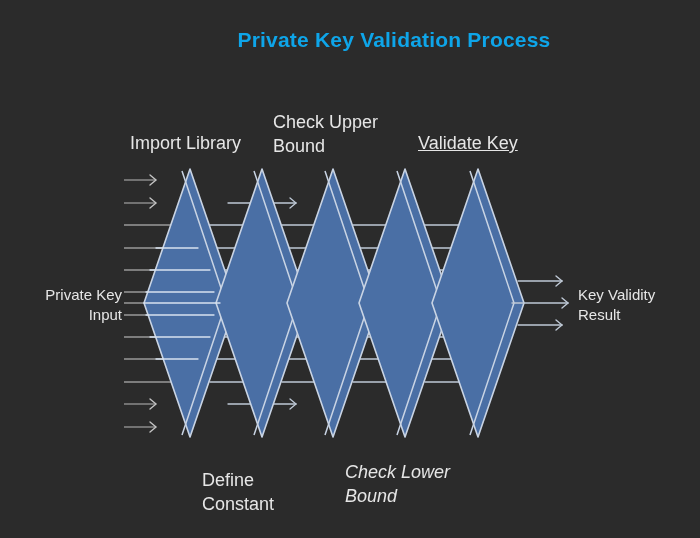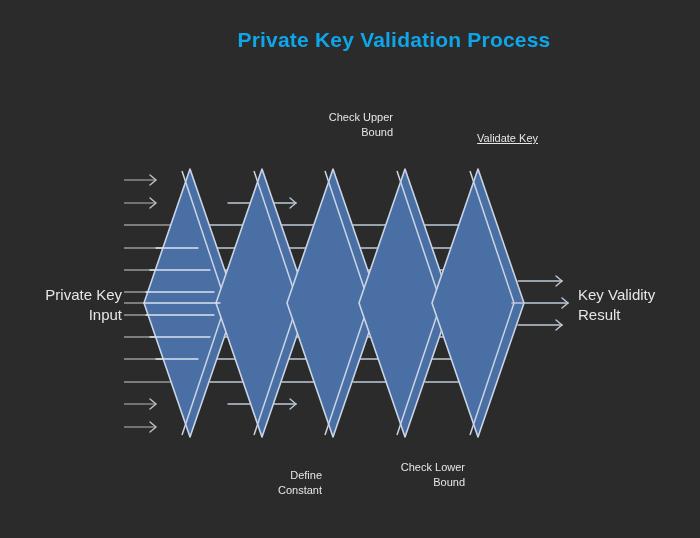--- a/index.html
+++ b/index.html
@@ -37,24 +37,24 @@
   }
   svg#flow {
     position: absolute;
     left: 0; top: 0;
     width: 700px;
     height: 538px;
     display: block;
   }
   .stage-label {
     position: absolute;
-    font-size: 11px;
+    font-size: 18px;
     color: #e6e6e6;
     line-height: 1.35;
-    text-align: right;
+    text-align: left;
     white-space: pre-line;
   }
   .side-label {
     position: absolute;
     font-size: 15px;
     color: #e6e6e6;
     line-height: 1.35;
     white-space: pre-line;
   }
   #label-input {
@@ -237,28 +237,29 @@
     <g id="output-rays" stroke="#bfc9d6" stroke-width="1.4" fill="none" stroke-linecap="round">
       <line x1="518" y1="281" x2="562" y2="281"></line>
         <path d="M556,276 l6,5 l-6,5"></path>
       <line x1="512" y1="303" x2="568" y2="303"></line>
         <path d="M562,298 l6,5 l-6,5"></path>
       <line x1="518" y1="325" x2="562" y2="325"></line>
         <path d="M556,320 l6,5 l-6,5"></path>
     </g>
   </svg>
 
+  <div class="stage-label" id="label-stage-0" style="left:130px; top:131px; width:120px;">Import Library</div>
 
   <div class="stage-label" id="label-stage-1" style="left:202px; top:468px; width:120px;">Define
 Constant</div>
 
   <div class="stage-label" id="label-stage-2" style="left:273px; top:110px; width:120px;">Check Upper
 Bound</div>
 
-  <div class="stage-label" id="label-stage-3" style="left:345px; top:460px; width:120px;">Check Lower
+  <div class="stage-label" id="label-stage-3" style="left:345px; top:460px; width:120px;font-style:italic;">Check Lower
 Bound</div>
 
   <div class="stage-label" id="label-stage-4" style="left:418px; top:131px; width:120px;text-decoration:underline;">Validate Key</div>
 
   <div class="side-label" id="label-input">Private Key
 Input</div>
 
   <div class="side-label" id="label-output">Key Validity
 Result</div>
 

